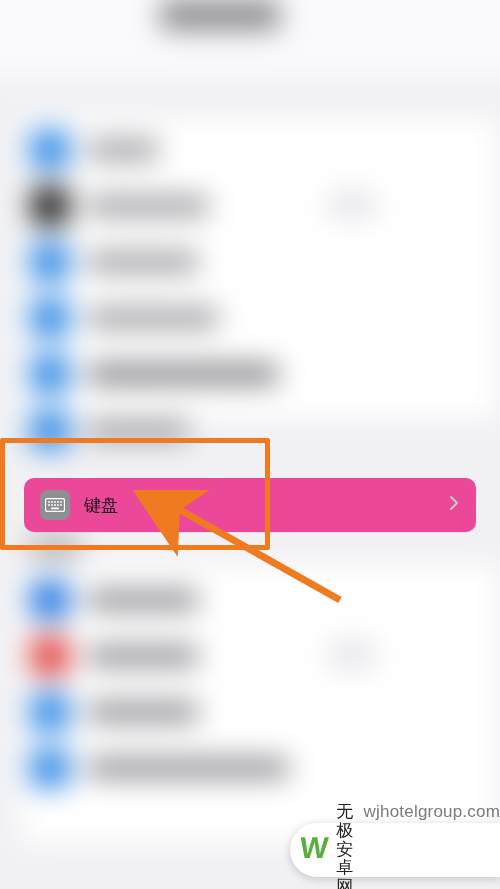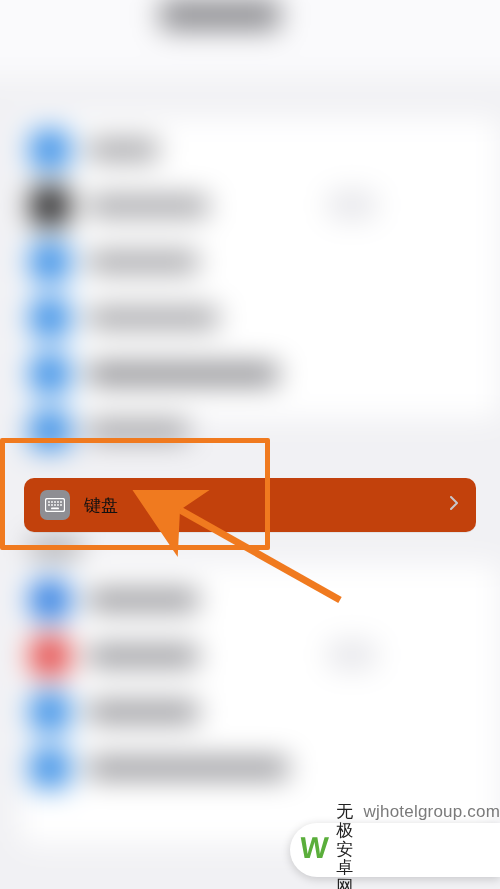--- a/index.html
+++ b/index.html
@@ -63,21 +63,21 @@
     border-radius: 12px;
   }
 
   
   .clear-row {
     position: absolute;
     top: 478px;
     left: 24px;
     right: 24px;
     height: 54px;
-    background: #c2410c;
+    background: #ec4899;
     border-radius: 10px;
     display: flex;
     align-items: center;
     box-shadow: 0 1px 0 rgba(0,0,0,0.06);
     z-index: 5;
   }
   .clear-row .kb-icon {
     width: 30px; height: 30px;
     margin-left: 16px;
     border-radius: 7px;

